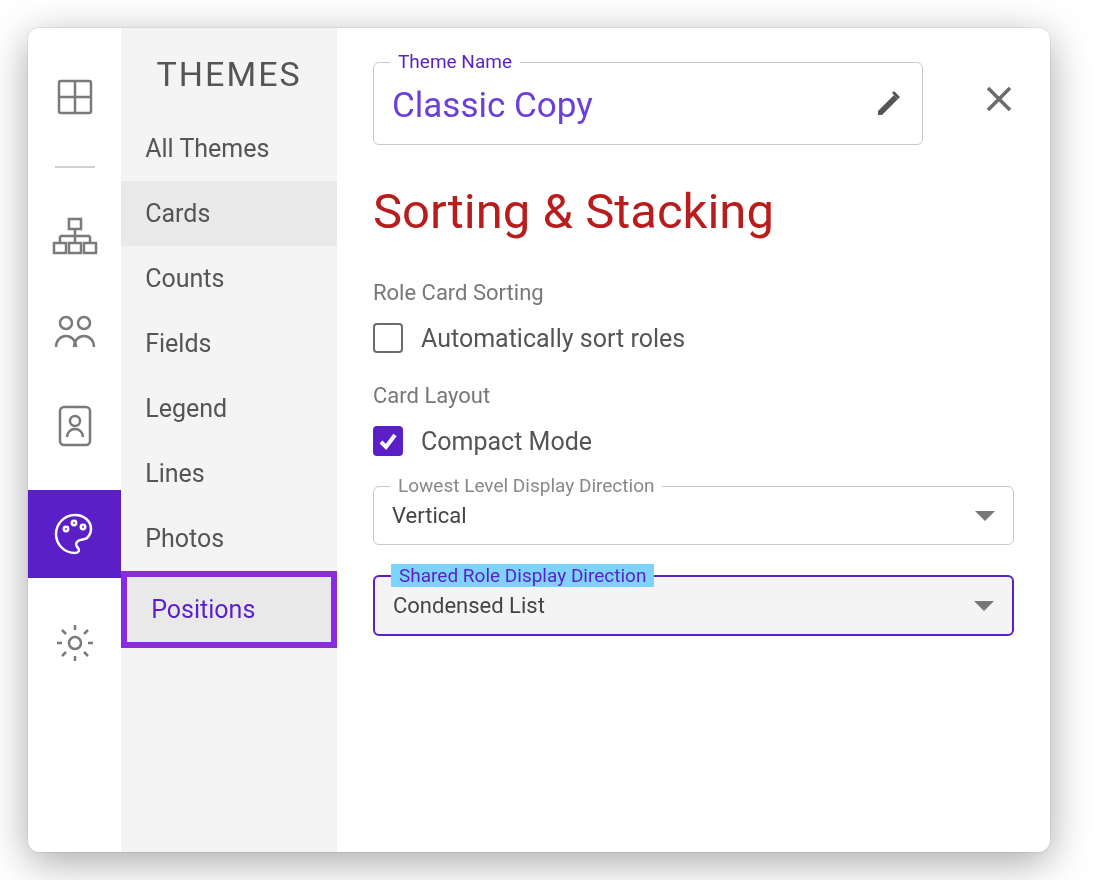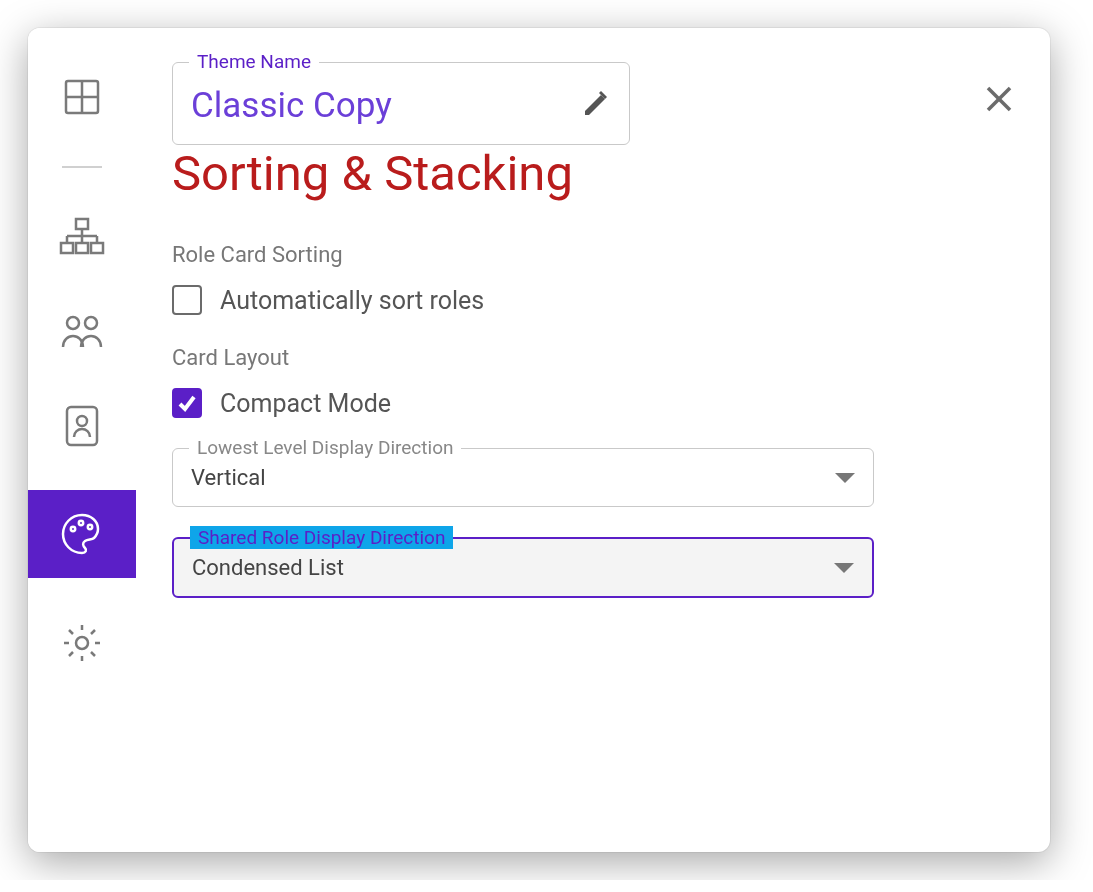--- a/index.html
+++ b/index.html
@@ -20,34 +20,34 @@
   
   .sidelist { width:250px; background:#f4f4f4; padding-top:26px; }
   .sidelist-title { font-size:34px; font-weight:400; color:#555; text-align:center; letter-spacing:2px; margin-bottom:22px; }
   .side-item { font-size:25px; color:#555; padding:18px 24px; cursor:pointer; }
   .side-item.sel { background:#e9e9e9; }
   .side-item.highlight { background:#e9e9e9; border:6px solid #8a2be2; color:#5b1fc7; }
   
   .main { flex:1; padding:34px 36px 20px 36px; position:relative; }
   .close-btn { position:absolute; top:56px; right:36px; cursor:pointer; }
   .close-btn svg { stroke:#6b6b6b; stroke-width:3.5; }
-  .field-wrap { border:1.5px solid #c9c9c9; border-radius:6px; padding:22px 18px 18px 18px; position:relative; width:458px; }
+  .field-wrap { border:1.5px solid #c9c9c9; border-radius:6px; padding:22px 18px 18px 18px; position:relative; margin-bottom:38px; width:550px; }
   .float-label { position:absolute; top:-13px; left:16px; background:#fff; padding:0 8px; font-size:19px; color:#888; }
   .float-label.purple { color:#5b1fc7; }
   .theme-name-row { display:flex; align-items:center; justify-content:space-between; }
   .theme-name-val { font-size:35px; color:#6b3fd8; }
   .pencil { cursor:pointer; }
   .pencil svg { fill:#555; }
   .section-title { font-size:49px; color:#b91c1c; margin-bottom:40px; }
   .sub-label { font-size:22px; color:#777; margin-bottom:18px; }
   .check-row { display:flex; align-items:center; gap:18px; font-size:25px; color:#555; margin-bottom:30px; }
   .checkbox { width:30px; height:30px; border:2px solid #6b6b6b; border-radius:4px; cursor:pointer; flex-shrink:0; }
   .checkbox.checked { background:#5b1fc7; border-color:#5b1fc7; display:flex; align-items:center; justify-content:center; }
   .checkbox.checked svg { stroke:#fff; stroke-width:4; }
-  .select-wrap { border:1.5px solid #c9c9c9; border-radius:6px; padding:16px 18px; position:relative; width:702px; display:flex; align-items:center; justify-content:space-between; margin-bottom:30px; cursor:pointer; }
+  .select-wrap { border:1.5px solid #c9c9c9; border-radius:6px; padding:16px 18px; position:relative; width:641px; display:flex; align-items:center; justify-content:space-between; margin-bottom:30px; cursor:pointer; }
   .select-wrap.purple { border:2.5px solid #5b1fc7; background:#f4f4f4; }
   .select-val { font-size:22px; color:#444; }
   .caret { width:0; height:0; border-left:10px solid transparent; border-right:10px solid transparent; border-top:10px solid #777; }
 </style>
 </head>
 <body>
 
 <div class="window">
 
   <div class="rail">
@@ -96,20 +96,31 @@
         </svg>
     </div>
     <div class="rail-btn">
       <svg width="42" height="42" viewBox="0 0 42 42">
           <circle cx="21" cy="21" r="6"></circle>
           <path d="M21 3v5M21 34v5M3 21h5M34 21h5M8 8l4 4M30 30l4 4M34 8l-4 4M12 30l-4 4"></path>
         </svg>
     </div>
   </div>
 
+  <div class="sidelist">
+    <div class="sidelist-title">THEMES</div>
+    <div class="side-item">All Themes</div>
+    <div class="side-item sel">Cards</div>
+    <div class="side-item">Counts</div>
+    <div class="side-item">Fields</div>
+    <div class="side-item">Legend</div>
+    <div class="side-item">Lines</div>
+    <div class="side-item">Photos</div>
+    <div class="side-item highlight">Positions</div>
+  </div>
 
   <div class="main">
     <div class="close-btn">
       <svg width="30" height="30" viewBox="0 0 30 30">
           <line x1="4" y1="4" x2="26" y2="26"></line>
           <line x1="26" y1="4" x2="4" y2="26"></line>
         </svg>
     </div>
 
     <div class="field-wrap">
@@ -143,19 +154,19 @@
       <span>Compact Mode</span>
     </div>
 
     <div class="select-wrap">
       <div class="float-label">Lowest Level Display Direction</div>
       <span class="select-val">Vertical</span>
       <span class="caret"></span>
     </div>
 
     <div class="select-wrap purple">
-      <div class="float-label purple" style="background:#0ea5e9">Shared Role Display Direction</div>
+      <div class="float-label purple" style="background:#7dd3fc">Shared Role Display Direction</div>
       <span class="select-val">Condensed List</span>
       <span class="caret"></span>
     </div>
 
   </div>
 </div>
 
 </body></html>

